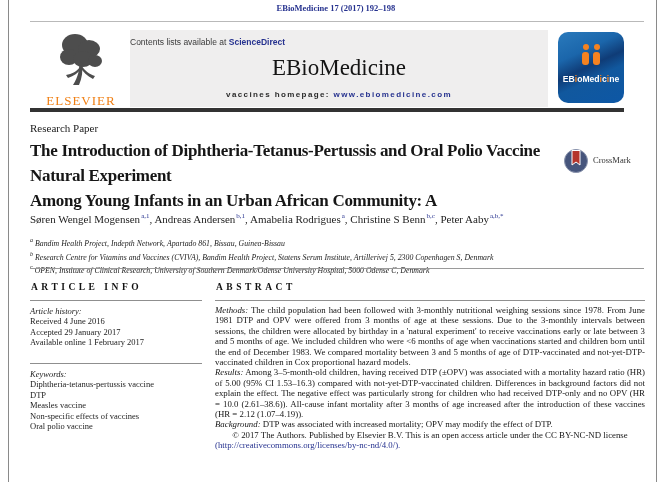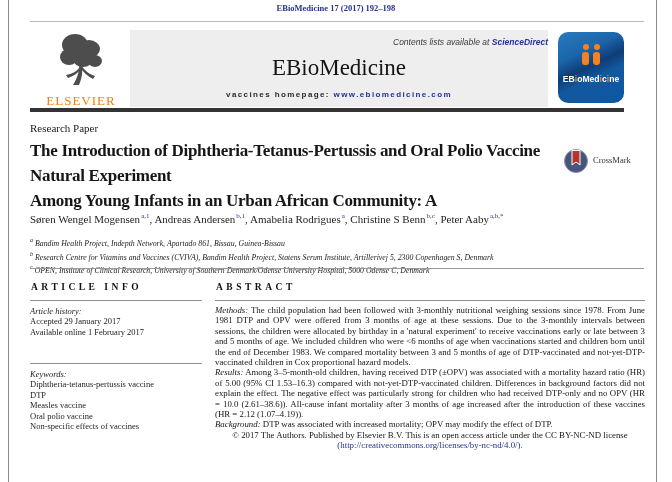--- a/index.html
+++ b/index.html
@@ -13,22 +13,22 @@
   
   #journal-ref{top:3px;left:0;width:672px;text-align:center;
     font-size:8.5px;font-weight:bold;color:var(--link-blue,#26328f);}
   #rule-top{top:21px;left:30px;width:614px;height:1px;background:#b9b9b9;}
 
   
   #elsevier-logo{left:34px;top:31px;width:94px;height:76px;text-align:center;}
   #elsevier-word{font-size:13px;letter-spacing:1px;color:var(--elsevier-orange,#f07f13);
     font-family:"Liberation Serif",serif;margin-top:0px;}
   #masthead-box{left:130px;top:30px;width:418px;height:77px;background:#efeeee;}
-  #contents-line{position:absolute;top:7px;width:100%;text-align:right;
-    font-family:"Liberation Sans",sans-serif;font-size:8.5px;color:#3a3a3a;font-style:italic;}
+  #contents-line{position:absolute;top:7px;width:100%;text-align:left;
+    font-family:"Liberation Sans",sans-serif;font-size:8.5px;color:#3a3a3a;}
   #contents-line a{color:var(--link-blue,#26328f);text-decoration:none;font-weight:bold;}
   #masthead-title{position:absolute;top:25px;width:100%;text-align:center;
     font-size:23px;color:#141414;}
   #homepage-line{position:absolute;bottom:8px;width:100%;text-align:center;
     font-family:"Liberation Sans",sans-serif;font-weight:bold;font-size:8px;
     letter-spacing:1.4px;color:#2b2b2b;}
   #homepage-line a{color:var(--link-blue,#26328f);text-decoration:none;}
 
   
   #ebm-logo{left:558px;top:32px;width:66px;height:71px;border-radius:10px;
@@ -74,21 +74,21 @@
 
   .info-block{left:30px;width:190px;font-size:8.5px;line-height:10.4px;color:#1c1c1c;}
   #history-block{top:306px;}
   #keywords-block{top:369px;}
   .info-label{font-style:italic;}
 
   #abstract-body{top:305px;left:215px;width:430px;font-size:8.8px;
     line-height:10.4px;color:#151515;text-align:justify;}
   .abs-label{font-style:italic;}
   #copyright-line{text-align:center;}
-  #license-line{text-align:center;}
+  #license-line{text-align:left;}
   #license-line a{color:var(--link-blue,#26328f);text-decoration:none;}
 </style>
 </head>
 <body>
 
 <div class="abs page-border" id="border-left"></div>
 <div class="abs page-border" id="border-right"></div>
 
 <div class="abs" id="journal-ref">EBioMedicine 17 (2017) 192–198</div>
 <div class="abs" id="rule-top"></div>
@@ -175,33 +175,34 @@
 <div class="abs" id="rule-mid"></div>
 
 <div class="abs col-heading" id="article-info-heading">ARTICLE INFO</div>
 <div class="abs col-heading" id="abstract-heading">ABSTRACT</div>
 
 <div class="abs col-rule" id="info-rule-1"></div>
 <div class="abs col-rule" id="abstract-rule"></div>
 
 <div class="abs info-block" id="history-block">
   <div class="info-label">Article history:</div>
+  <div>Received 4 June 2016</div>
   <div>Accepted 29 January 2017</div>
   <div>Available online 1 February 2017</div>
 </div>
 
 <div class="abs col-rule" id="info-rule-2"></div>
 
 <div class="abs info-block" id="keywords-block">
   <div class="info-label">Keywords:</div>
   <div>Diphtheria-tetanus-pertussis vaccine</div>
   <div>DTP</div>
   <div>Measles vaccine</div>
+  <div>Non-specific effects of vaccines</div>
   <div>Oral polio vaccine</div>
-  <div>Non-specific effects of vaccines</div>
 </div>
 
 <div class="abs" id="abstract-body">
   <div><span class="abs-label">Methods:</span><span> The child population had been followed with 3-monthly nutritional weighing sessions since 1978. From June 1981 DTP and OPV were offered from 3 months of age at these sessions. Due to the 3-monthly intervals between sessions, the children were allocated by birthday in a 'natural experiment' to receive vaccinations early or late between 3 and 5 months of age. We included children who were &lt;6 months of age when vaccinations started and children born until the end of December 1983. We compared mortality between 3 and 5 months of age of DTP-vaccinated and not-yet-DTP-vaccinated children in Cox proportional hazard models.</span></div>
   <div><span class="abs-label">Results:</span><span> Among 3–5-month-old children, having received DTP (±OPV) was associated with a mortality hazard ratio (HR) of 5.00 (95% CI 1.53–16.3) compared with not-yet-DTP-vaccinated children. Differences in background factors did not explain the effect. The negative effect was particularly strong for children who had received DTP-only and no OPV (HR = 10.0 (2.61–38.6)). All-cause infant mortality after 3 months of age increased after the introduction of these vaccines (HR = 2.12 (1.07–4.19)).</span></div>
   <div><span class="abs-label">Background:</span><span> DTP was associated with increased mortality; OPV may modify the effect of DTP.</span></div>
   <div id="copyright-line">© 2017 The Authors. Published by Elsevier B.V. This is an open access article under the CC BY-NC-ND license</div>
   <div id="license-line">
     <a href="#">(http://creativecommons.org/licenses/by-nc-nd/4.0/).</a>
   </div>

